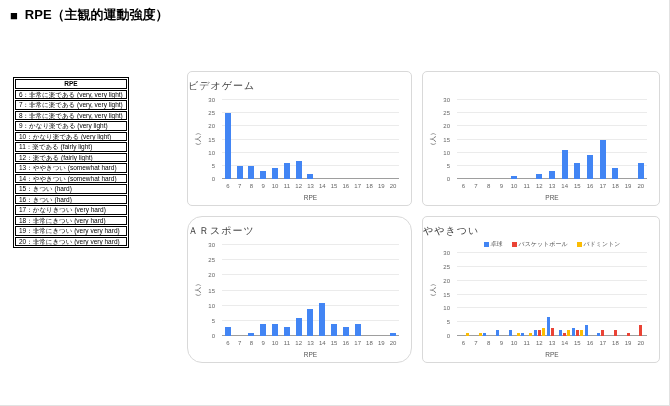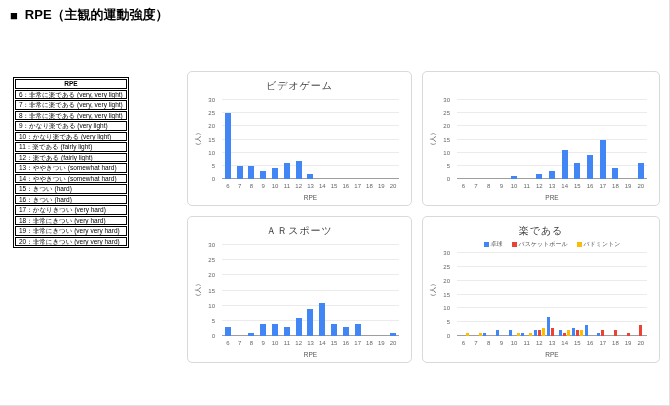--- a/index.html
+++ b/index.html
@@ -14,24 +14,24 @@
   .rpe-table{position:absolute;left:13px;top:77px;border:1px solid #000;
         border-collapse:separate;border-spacing:1px;background:#fff;}
   .rpe-table th{border:1px solid #000;font-size:6.5px;line-height:7.5px;padding:0 2px;
         text-align:center;font-weight:bold;white-space:nowrap;}
   .rpe-table td{border:1px solid #000;font-size:6.5px;line-height:7.5px;padding:0 3px;
         white-space:nowrap;color:#000;}
 
   .chart-card{position:absolute;background:#fff;border:1px solid #d9d9d9;border-radius:5px;}
   #card0{left:187px;top:71px;width:223px;height:133px;}
   #card1{left:422px;top:71px;width:236px;height:133px;}
-  #card2{left:187px;top:216px;width:223px;height:145px;}
+  #card2{left:187px;top:216px;width:223px;height:145px;border-radius:15px;}
   #card3{left:422px;top:216px;width:236px;height:145px;}
 
-  .chart-title{position:absolute;top:7px;left:0;right:0;text-align:center;font-size:10px;
+  .chart-title{position:absolute;top:7px;left:0;right:0;font-size:10px;
         color:#404040;letter-spacing:1px;}
   .legend{position:absolute;top:23px;left:30px;right:8px;display:flex;justify-content:center;
         gap:9px;align-items:center;}
   .legend-item{display:flex;align-items:center;gap:2px;font-size:6px;color:#555;white-space:nowrap;}
   .legend-swatch{width:5px;height:5px;display:inline-block;flex:none;}
 
   .ylabel{position:absolute;left:1px;top:50%;transform:translateY(-50%) rotate(-90deg);
         font-size:6.5px;color:#555;white-space:nowrap;}
   .yticks{position:absolute;left:12px;width:18px;top:28px;bottom:26px;}
   .ytick{position:absolute;right:3px;transform:translateY(50%);font-size:6px;color:#666;}
@@ -378,21 +378,21 @@
         <div class="xtick">16</div>
         <div class="xtick">17</div>
         <div class="xtick">18</div>
         <div class="xtick">19</div>
         <div class="xtick">20</div>
       </div>
     <div class="xlabel">RPE</div>
   </div>
 
   <div class="chart-card multi" id="card3">
-    <div class="chart-title">楽である</div>
+    <div class="chart-title">ややきつい</div>
     <div class="legend">
         <span class="legend-item">
           <span class="legend-swatch" style="background: rgb(66, 133, 244);"></span>
           <span>卓球</span>
         </span>
         <span class="legend-item">
           <span class="legend-swatch" style="background: rgb(234, 67, 53);"></span>
           <span>バスケットボール</span>
         </span>
         <span class="legend-item">

